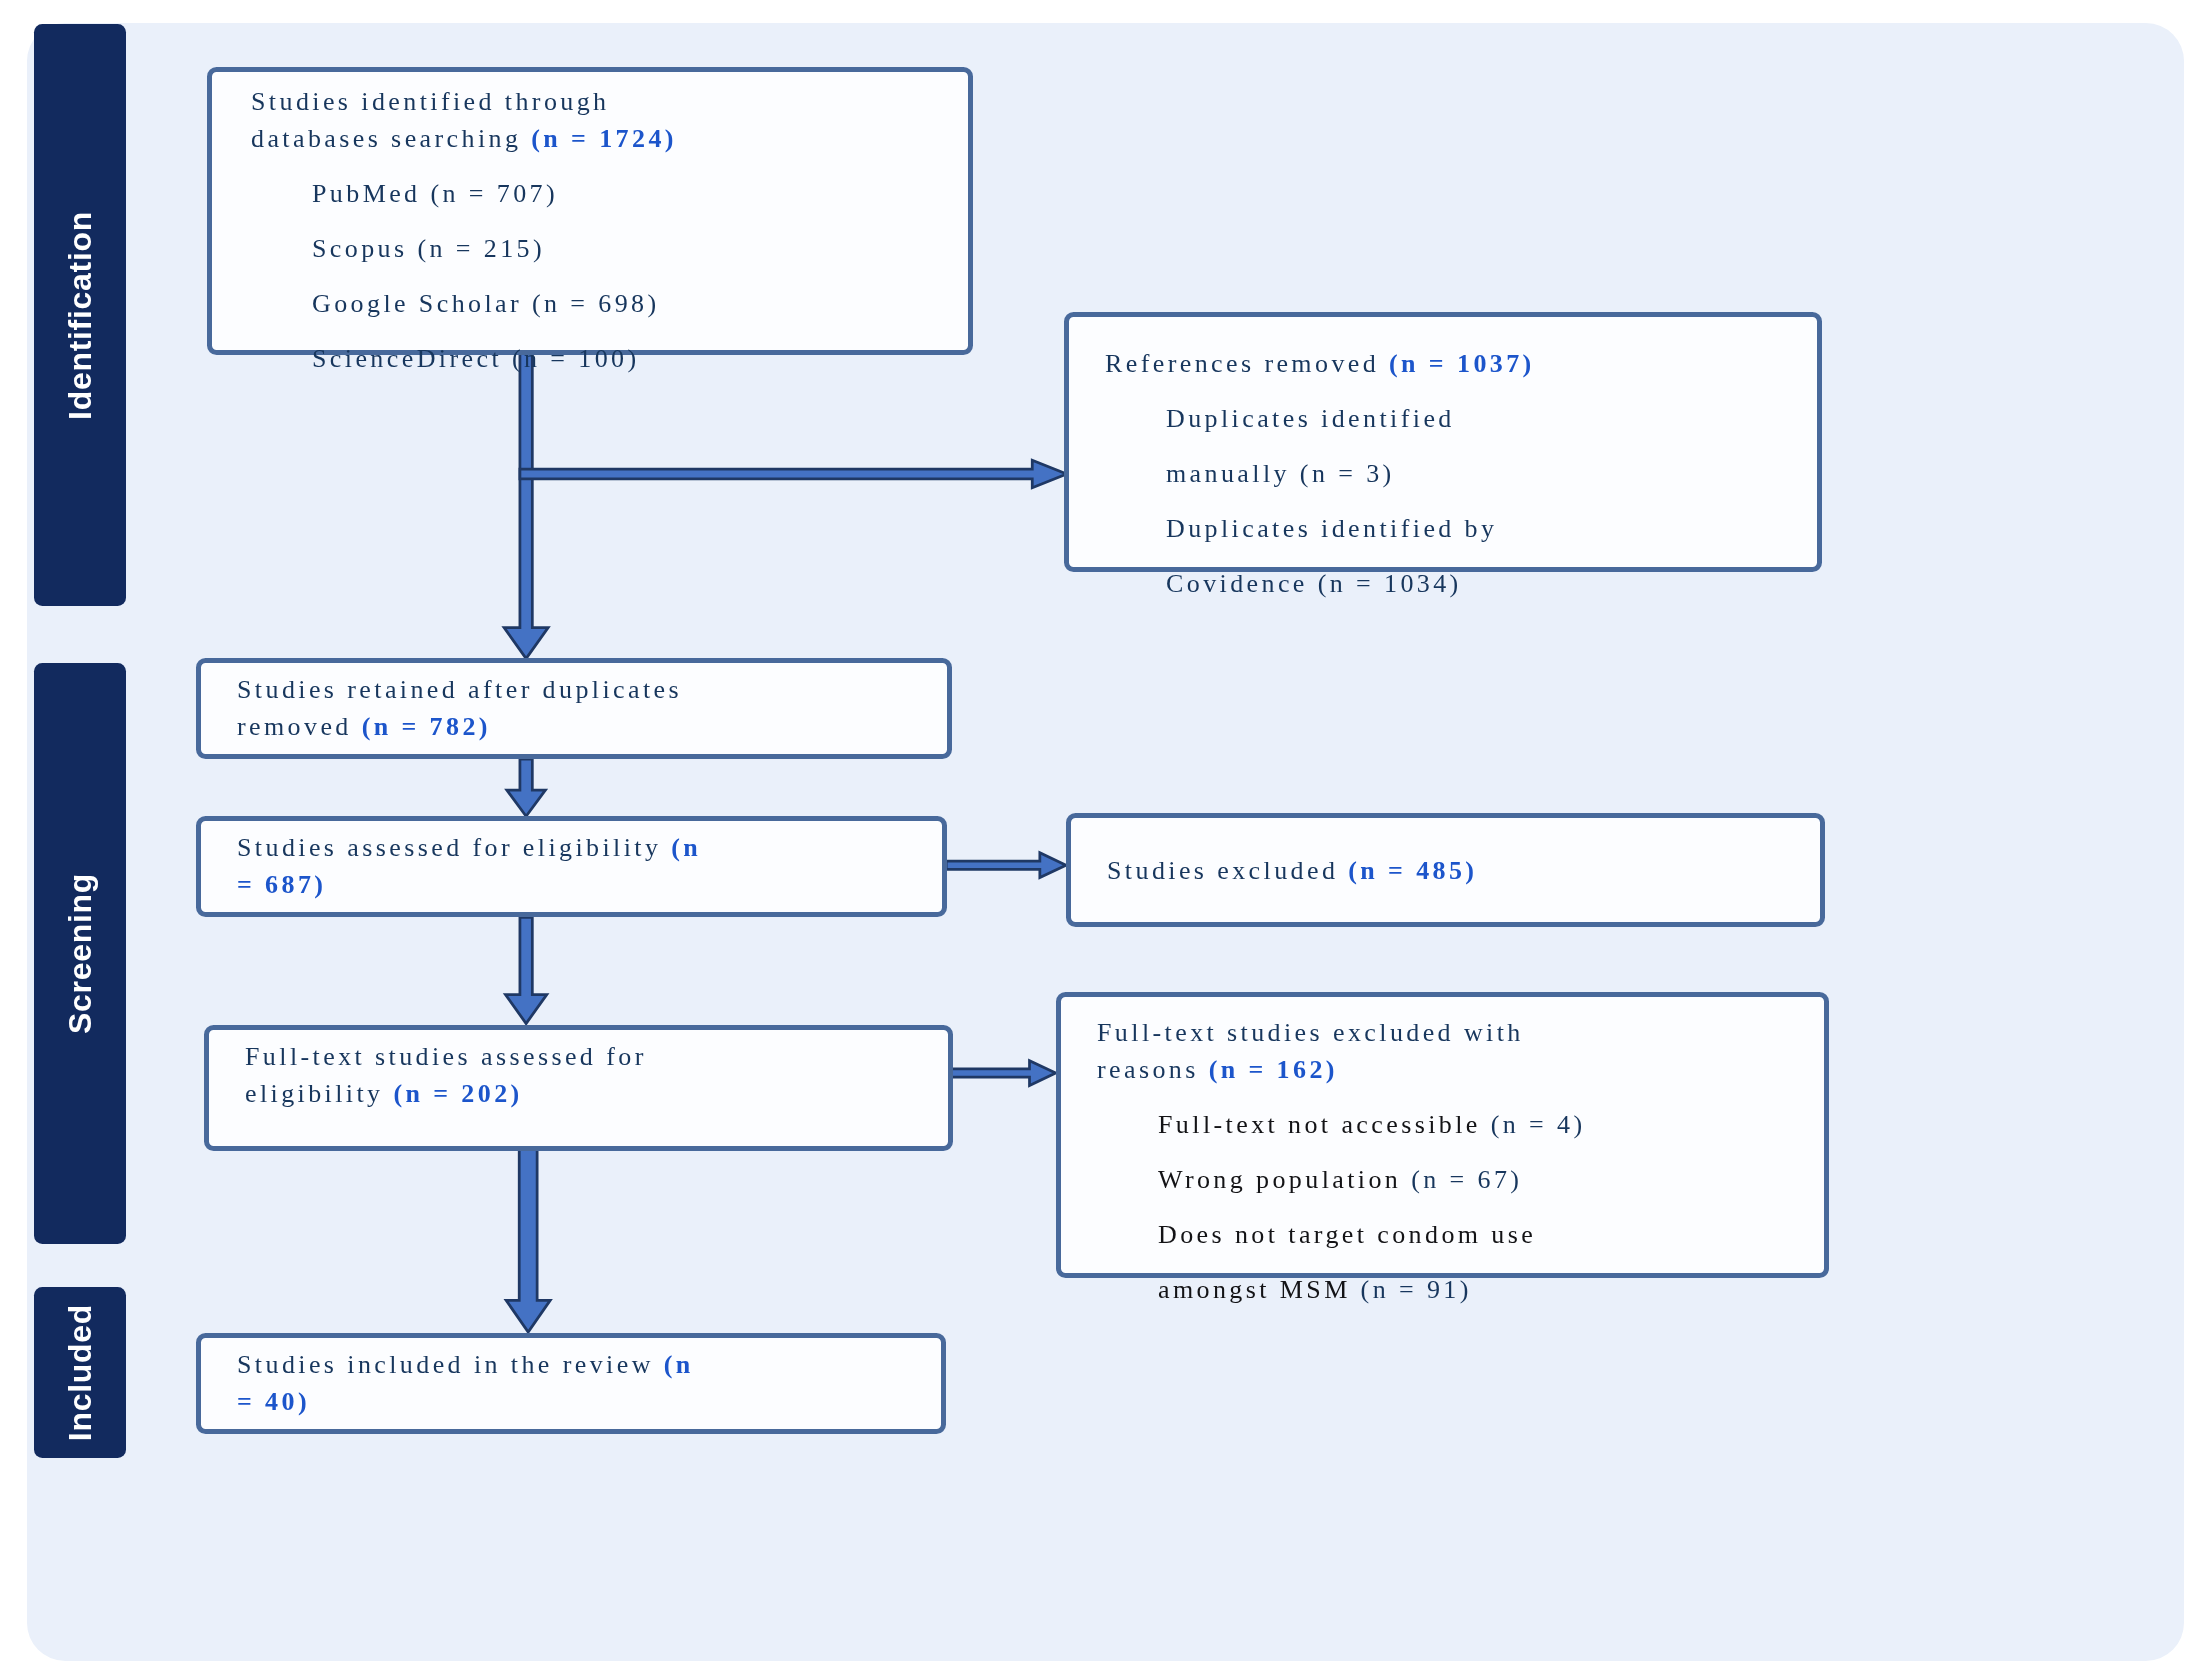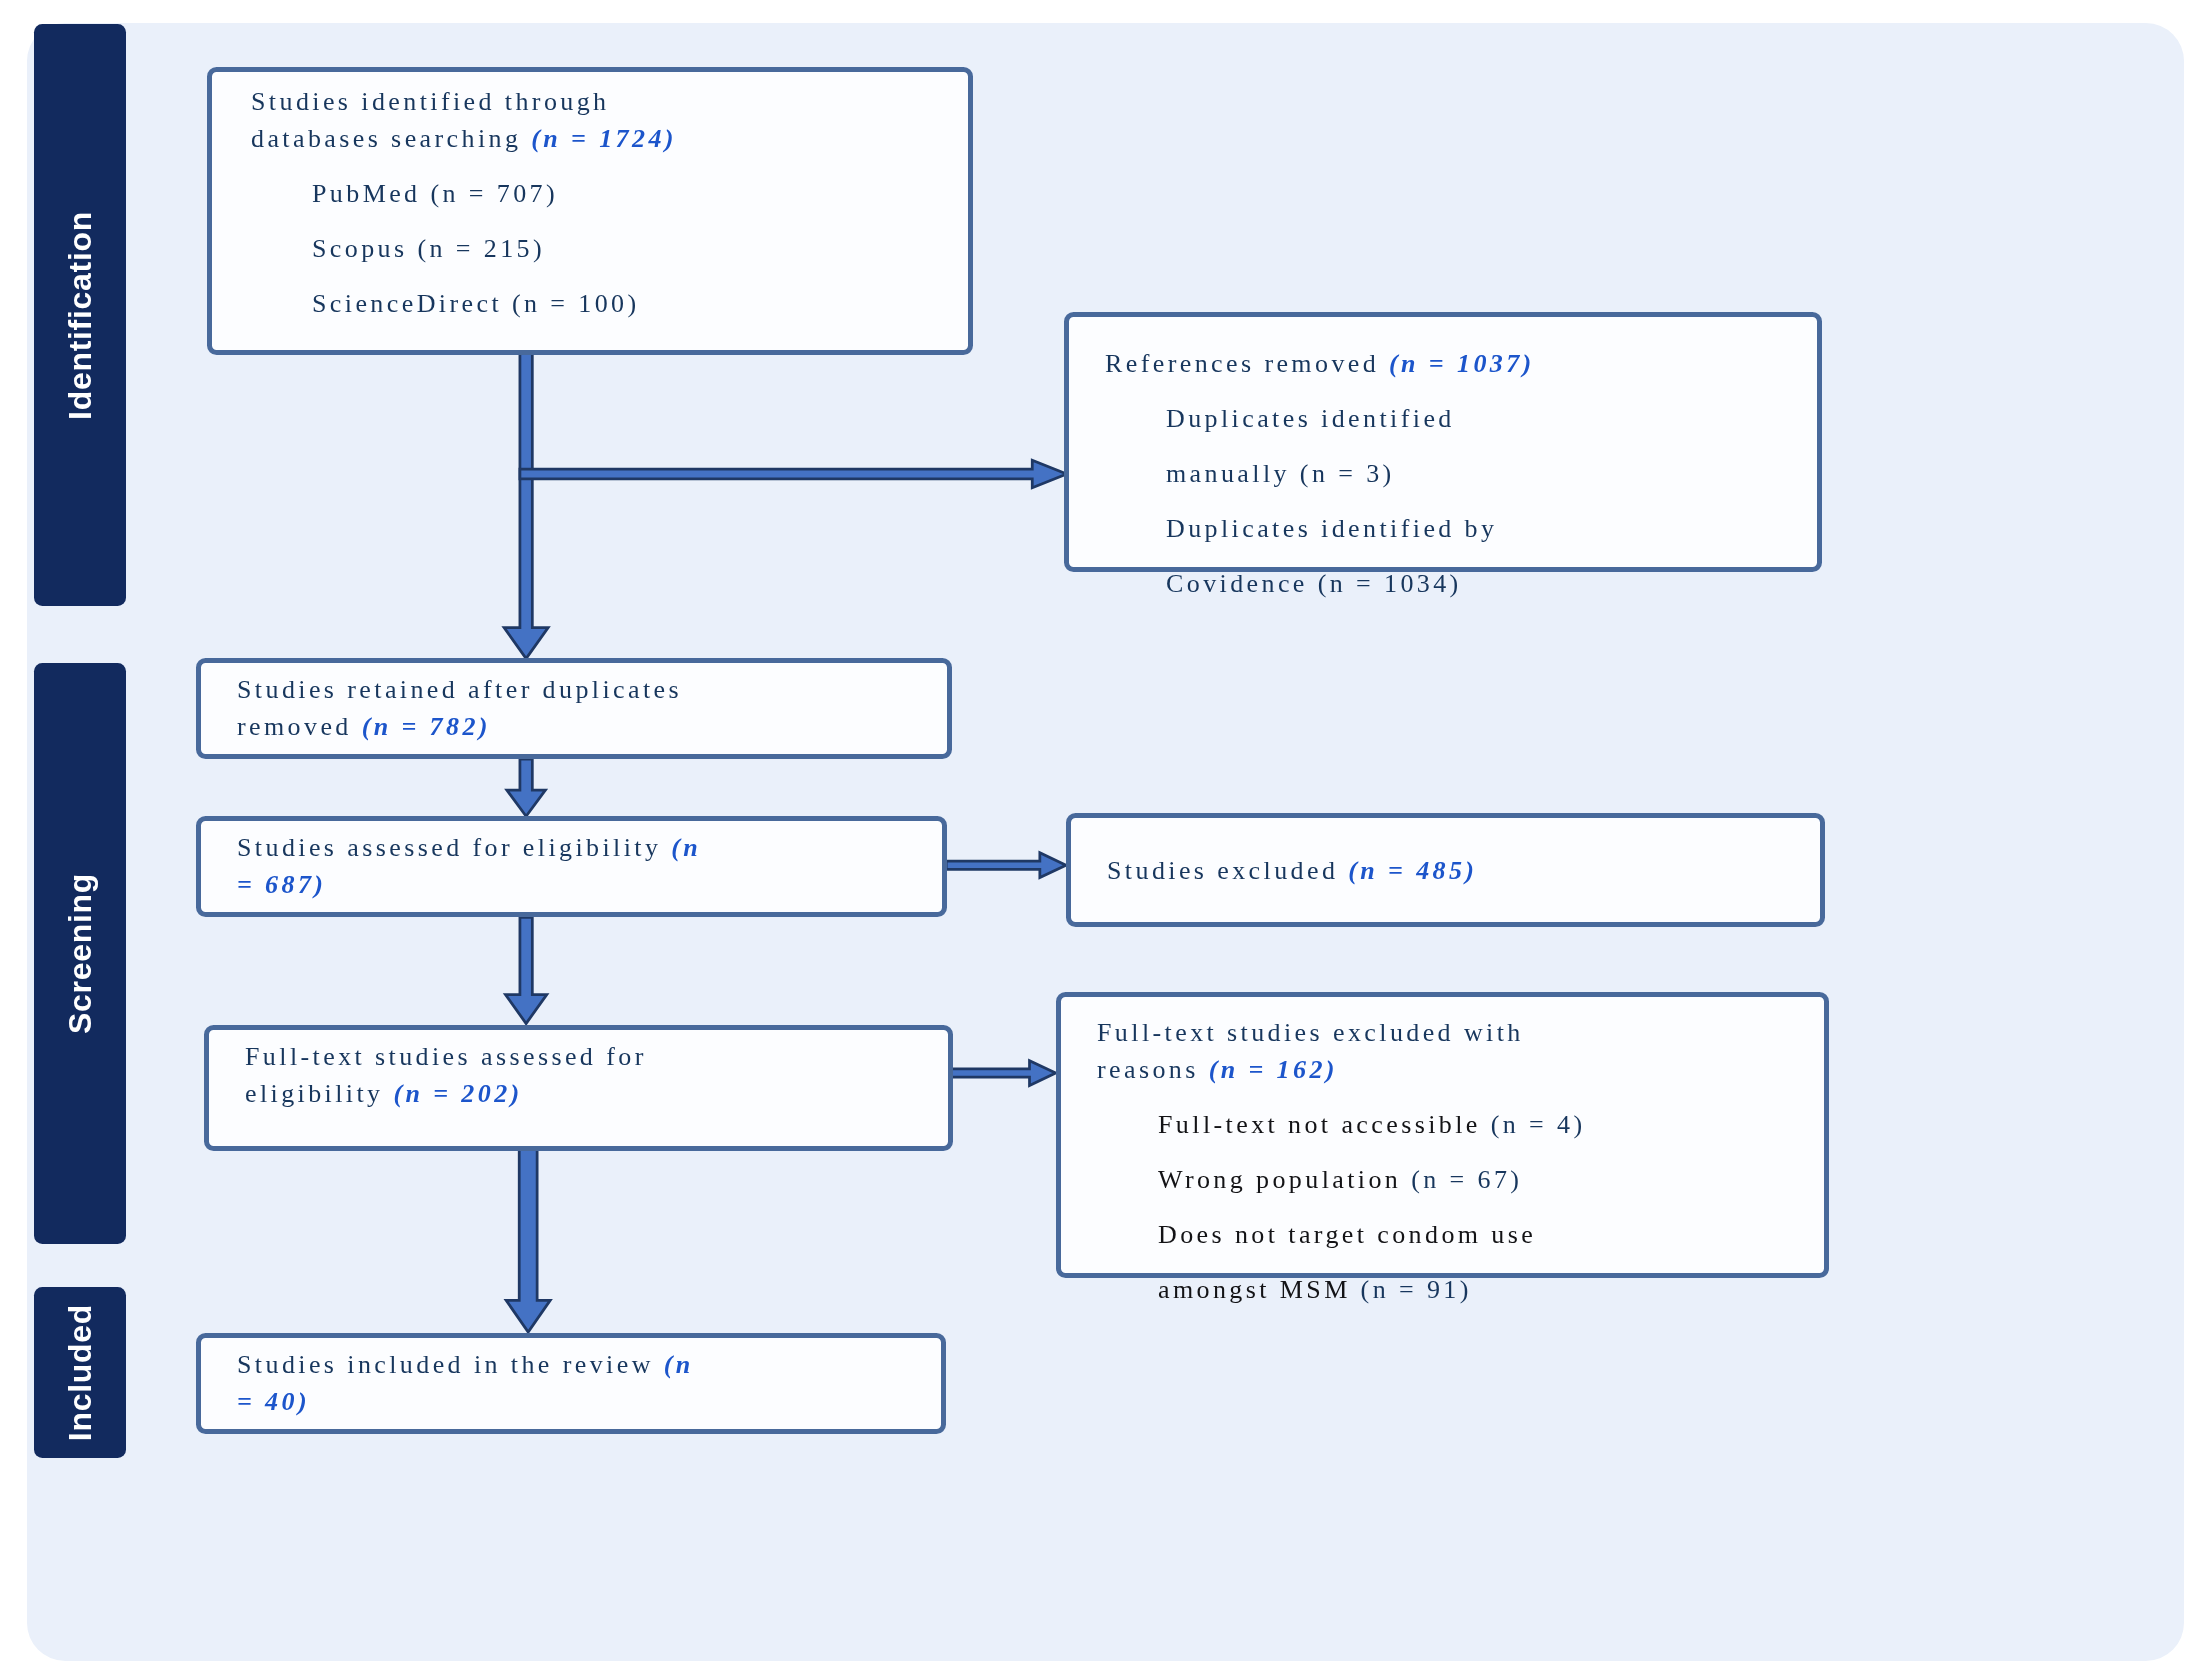--- a/index.html
+++ b/index.html
@@ -25,21 +25,21 @@
   .stagebar--screening{top:663px;height:581px;}
   .stagebar--included{top:1287px;height:171px;}
   
   .flowbox{
     position:absolute;background:#fcfdff;border:5.5px solid #48699b;border-radius:9.6px;
     box-sizing:border-box;font-size:26px;line-height:37px;letter-spacing:3.4px;
   }
   .flowbox .line{white-space:nowrap;}
   .flowbox .line.ind{padding-left:61px;margin-top:18px;}
   .seg-navy{color:#17365d;}
-  .seg-blue{color:#1c55cb;font-weight:bold;font-style:italic;}
+  .seg-blue{color:#1c55cb;font-weight:bold;}
   .seg-black{color:#131316;}
   .flowbox--identified{left:207px;top:67px;width:766px;height:288px;padding:11px 13.8px 0 39px;}
   .flowbox--references_removed{left:1064px;top:312px;width:758px;height:260px;padding:27.5px 11px 0 36px;}
   .flowbox--retained{left:196px;top:658px;width:756px;height:101px;padding:8.3px 11px 0 36px;}
   .flowbox--assessed{left:196px;top:816px;width:751px;height:101px;padding:8.3px 11px 0 36px;}
   .flowbox--excluded{left:1066px;top:813px;width:759px;height:114px;display:flex;align-items:center;padding:0 11px 0 36px;}
   .flowbox--fulltext_assessed{left:204px;top:1025px;width:749px;height:126px;padding:8.3px 11px 0 36px;}
   .flowbox--fulltext_excluded{left:1056px;top:992px;width:773px;height:286px;padding:16.5px 11px 0 36px;}
   .flowbox--included{left:196px;top:1333px;width:750px;height:101px;padding:8.3px 11px 0 36px;}
   
@@ -71,20 +71,21 @@
     <path d="M1374,1250 L1510,1250 L1510,1238 L1548,1256 L1510,1274 L1510,1262 L1374,1262 Z"></path>
     <path d="M1372,1552 L1495,1552 L1495,1540 L1533,1558 L1495,1576 L1495,1564 L1372,1564 Z"></path>
     <path d="M754,1633 L754,1888 L735,1888 L767,1934 L799,1888 L780,1888 L780,1633 Z"></path>
   </svg>
 
   <div class="flowbox flowbox--identified">
       <div class="line"><span class="seg-navy">Studies identified through</span></div>
       <div class="line"><span class="seg-navy">databases searching </span><span class="seg-blue">(n = 1724)</span></div>
       <div class="line ind"><span class="seg-navy">PubMed (n = 707)</span></div>
       <div class="line ind"><span class="seg-navy">Scopus (n = 215)</span></div>
+      <div class="line ind"><span class="seg-navy">Google Scholar (n = 698)</span></div>
       <div class="line ind"><span class="seg-navy">ScienceDirect (n = 100)</span></div>
     </div>
   <div class="flowbox flowbox--references_removed">
       <div class="line"><span class="seg-navy">References removed </span><span class="seg-blue">(n = 1037)</span></div>
       <div class="line ind"><span class="seg-navy">Duplicates identified</span></div>
       <div class="line ind"><span class="seg-navy">manually (n = 3)</span></div>
       <div class="line ind"><span class="seg-navy">Duplicates identified by</span></div>
       <div class="line ind"><span class="seg-navy">Covidence (n = 1034)</span></div>
     </div>
   <div class="flowbox flowbox--retained">

